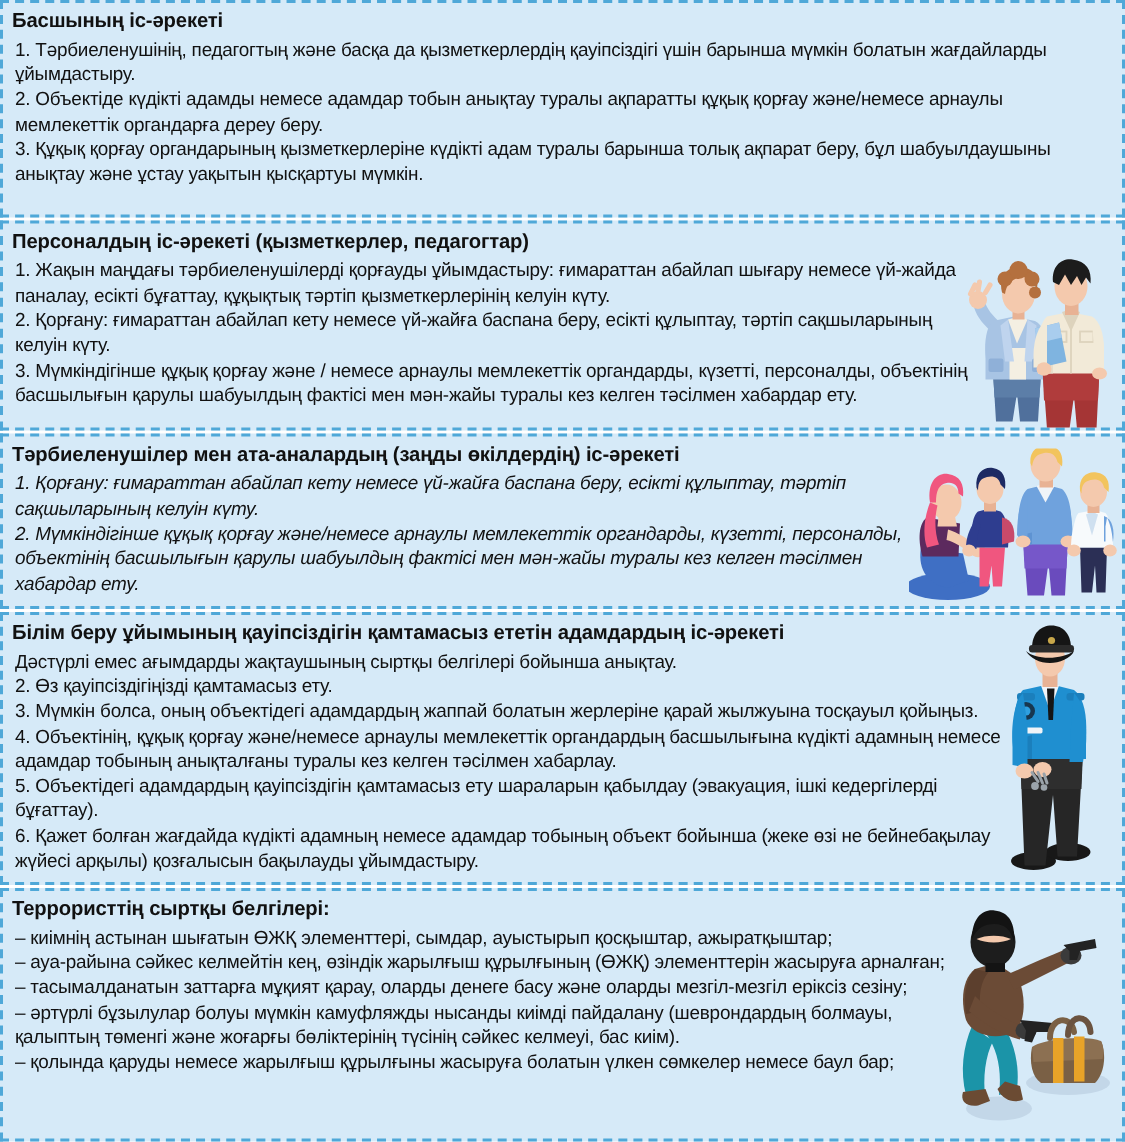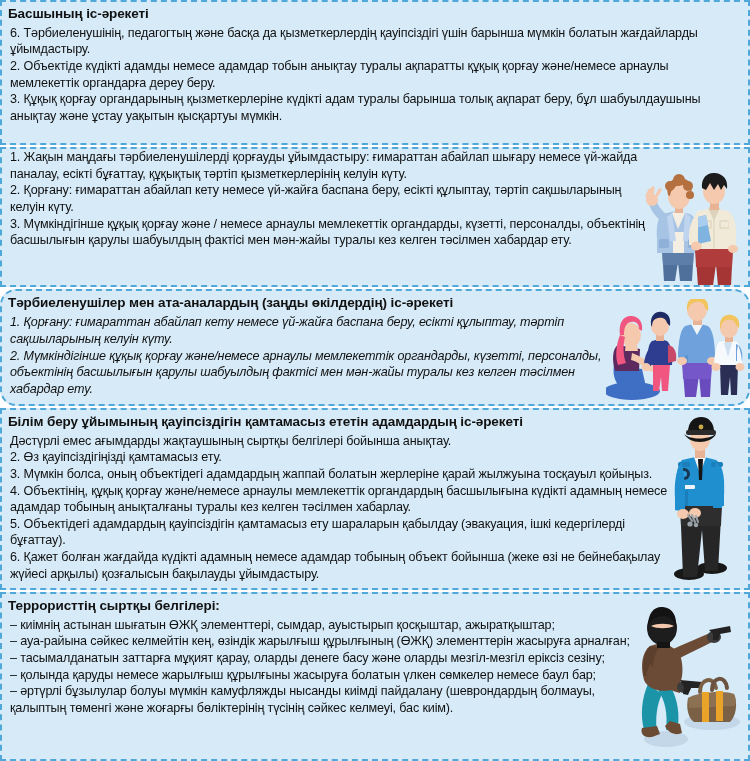--- a/index.html
+++ b/index.html
@@ -49,21 +49,21 @@
   .panel-body p {
     margin: 0 0 0 0;
   }
   .art {
     position: absolute;
     pointer-events: none;
   }
   
   #panel-leader { height: 146px; }
   #panel-staff  { height: 141px; }
-  #panel-parents{ height: 117px; border-radius: 16px; }
+  #panel-parents{ height: 117px; }
   #panel-security{ height: 183px; }
   #panel-signs  { height: 170px; }
 
   #panel-staff .panel-body { width: 640px; }
   #panel-parents .panel-body { width: 620px; font-style: italic; }
   #panel-security .panel-body { width: 670px; }
   #panel-signs .panel-body { width: 640px; }
 
   .art-staff { right: 4px; top: 20px; }
   .art-parents { right: 2px; top: 8px; }
@@ -71,27 +71,28 @@
   .art-signs { right: 2px; top: 8px; }
 </style>
 </head>
 <body>
 
 <div id="page">
 
   <section class="panel" id="panel-leader">
     <div class="panel-title">Басшының іс-әрекеті</div>
     <div class="panel-body">
-      <p>6. Тәрбиеленушінің, педагогтың және басқа да қызметкерлердің қауіпсіздігі үшін барынша мүмкін болатын жағдайларды ұйымдастыру.</p>
+      <p>1. Тәрбиеленушінің, педагогтың және басқа да қызметкерлердің қауіпсіздігі үшін барынша мүмкін болатын жағдайларды ұйымдастыру.</p>
       <p>2. Объектіде күдікті адамды немесе адамдар тобын анықтау туралы ақпаратты құқық қорғау және/немесе арнаулы мемлекеттік органдарға дереу беру.</p>
       <p>3. Құқық қорғау органдарының қызметкерлеріне күдікті адам туралы барынша толық ақпарат беру, бұл шабуылдаушыны анықтау және ұстау уақытын қысқартуы мүмкін.</p>
     </div>
   </section>
 
   <section class="panel" id="panel-staff">
+    <div class="panel-title">Персоналдың іс-әрекеті (қызметкерлер, педагогтар)</div>
     <div class="panel-body">
       <p>1. Жақын маңдағы тәрбиеленушілерді  қорғауды ұйымдастыру: ғимараттан абайлап шығару немесе үй-жайда паналау, есікті бұғаттау, құқықтық тәртіп қызметкерлерінің келуін күту.</p>
       <p>2. Қорғану: ғимараттан абайлап кету немесе үй-жайға баспана беру, есікті құлыптау, тәртіп сақшыларының келуін күту.</p>
       <p>3. Мүмкіндігінше құқық қорғау және / немесе арнаулы мемлекеттік органдарды, күзетті, персоналды, объектінің басшылығын қарулы шабуылдың фактісі мен мән-жайы туралы кез келген тәсілмен хабардар ету.</p>
     </div>
     <svg class="art art-staff" width="112" height="120" viewBox="0 0 112 120" aria-hidden="true">
 
       <g>
 
         <path d="M30 79 L62 79 L60 112 L48 112 L46 93 L43 112 L32 112 Z" fill="#50709c"></path>
@@ -287,22 +288,22 @@
       </g>
     </svg>
   </section>
 
   <section class="panel" id="panel-signs">
     <div class="panel-title">Террористтің сыртқы белгілері:</div>
     <div class="panel-body">
       <p>– киімнің астынан шығатын ӨЖҚ элементтері, сымдар, ауыстырып қосқыштар, ажыратқыштар;</p>
       <p>– ауа-райына сәйкес келмейтін кең, өзіндік жарылғыш құрылғының (ӨЖҚ) элементтерін жасыруға арналған;</p>
       <p>– тасымалданатын заттарға мұқият қарау, оларды денеге басу және оларды мезгіл-мезгіл еріксіз сезіну;</p>
+      <p>– әртүрлі бұзылулар болуы мүмкін камуфляжды нысанды киімді пайдалану (шеврондардың болмауы, қалыптың төменгі және жоғарғы бөліктерінің түсінің сәйкес келмеуі, бас киім).</p>
       <p>– қолында қаруды немесе жарылғыш құрылғыны жасыруға болатын үлкен сөмкелер немесе баул бар;</p>
-      <p>– әртүрлі бұзылулар болуы мүмкін камуфляжды нысанды киімді пайдалану (шеврондардың болмауы, қалыптың төменгі және жоғарғы бөліктерінің түсінің сәйкес келмеуі, бас киім).</p>
     </div>
     <svg class="art art-signs" width="122" height="156" viewBox="0 0 122 156" aria-hidden="true">
       <g>
 
         <ellipse cx="42" cy="137" rx="22" ry="8" fill="#c3d7e8"></ellipse>
 
         <path d="M24 82 C18 96 16 112 20 128 L33 131 C31 116 33 102 38 92 Z" fill="#1b94a8"></path>
         <path d="M44 80 C52 92 56 108 54 124 L42 128 C44 112 41 98 34 88 Z" fill="#1b94a8"></path>
 
         <path d="M18 126 C16 132 20 136 28 135 L36 132 L33 124 Z" fill="#6b4b33"></path>

